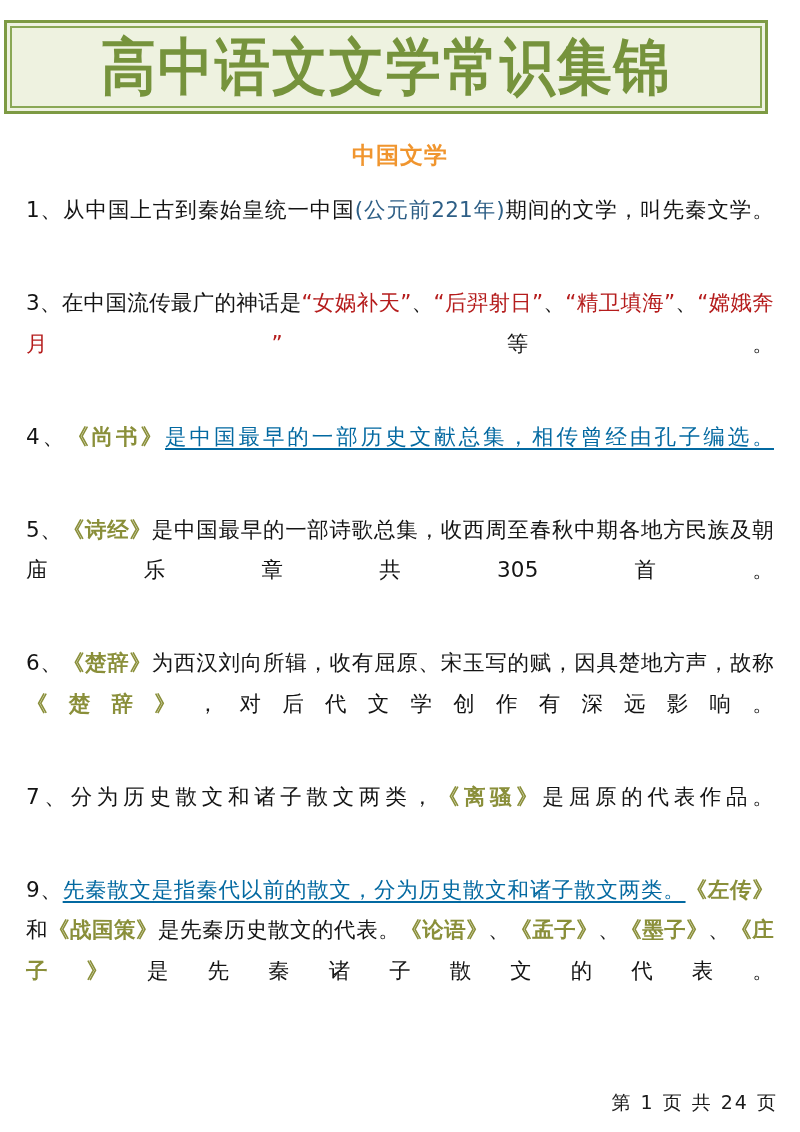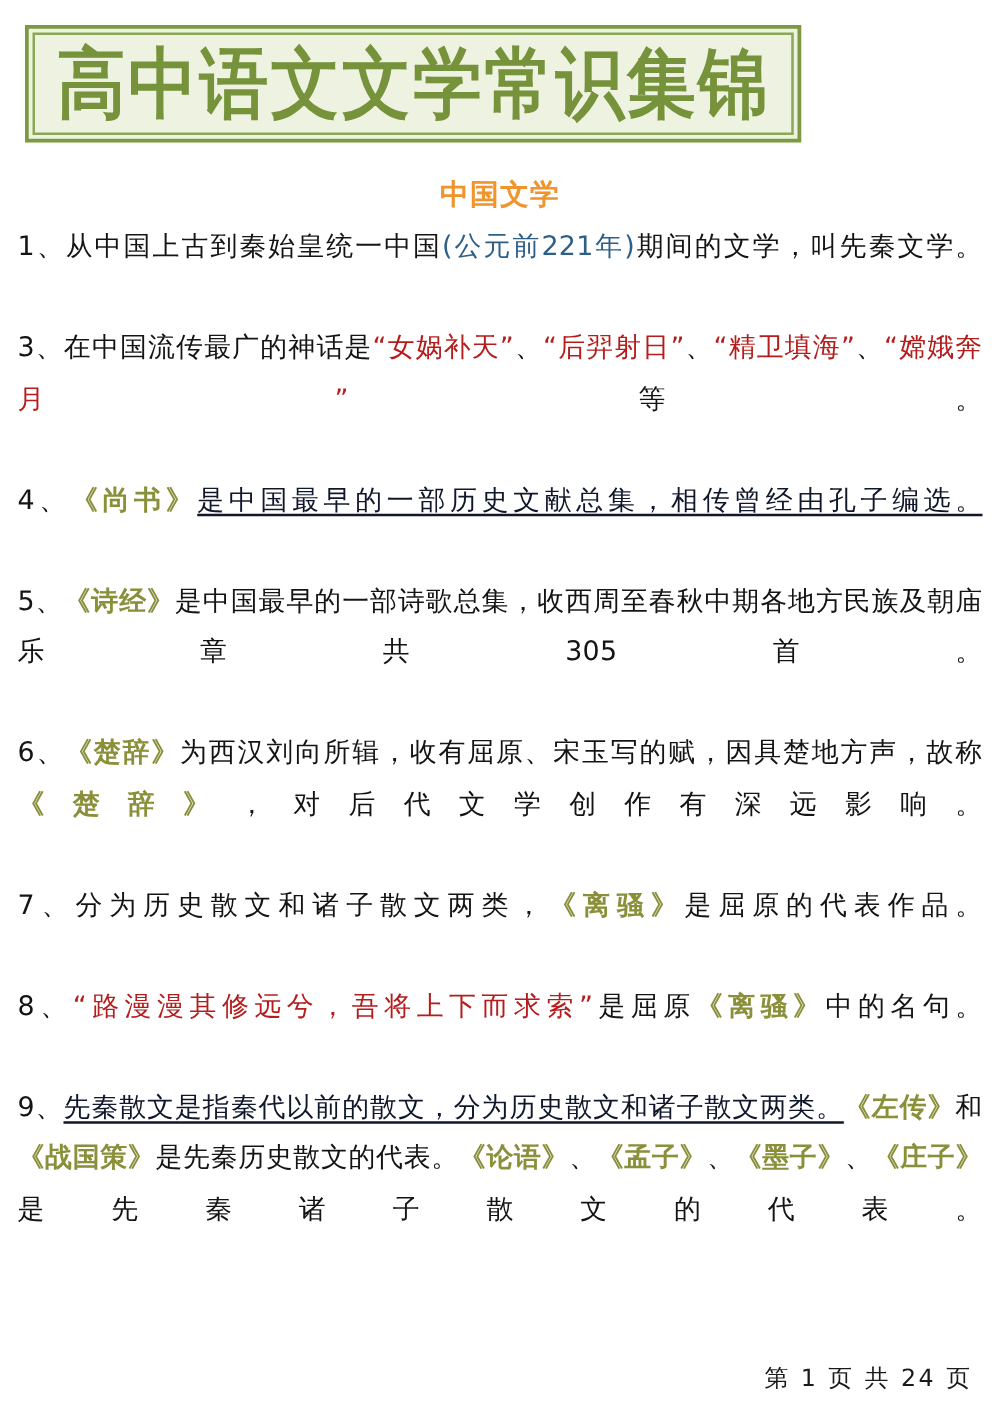--- a/index.html
+++ b/index.html
@@ -11,23 +11,23 @@
     width: 800px;
     height: 1132px;
     font-family: "DejaVu Sans", sans-serif;
     position: relative;
     overflow: hidden;
   }
 
   
   .title-banner {
     position: absolute;
-    left: 20px;
+    left: 4px;
     top: 20px;
-    width: 621px;
+    width: 764px;
     height: 94px;
     box-sizing: border-box;
     background: #eef2e0;
     border: 3px solid #7d9a43;
     padding: 3px;
   }
   .title-banner-inner {
     width: 100%;
     height: 100%;
     box-sizing: border-box;
@@ -70,37 +70,37 @@
     width: 772px;
     font-family: "DejaVu Sans", sans-serif;
     font-size: 21.5px;
     line-height: 40.5px;
     color: #141414;
     text-align: justify;
     text-justify: inter-character;
     letter-spacing: 0.2px;
   }
   .item {
-    margin: 0;
+    margin: 12px;
     padding: 0;
     text-align: justify;
     text-justify: inter-character;
   }
   .item::after {
     content: "";
     display: inline-block;
     width: 100%;
   }
 
   
   .c-black  { color: #141414; }
   .c-red    { color: #b51c1c; font-weight: 400; }
   .c-blue   { color: #2e5f86; }
   .c-green  { color: #8a8f3a; font-weight: bold; }
-  .c-teal-u { color: #0f172a; text-decoration: underline; text-underline-offset: 4px; }
+  .c-teal-u { color: #0369a1; text-decoration: underline; text-underline-offset: 4px; }
 
   
   .footer {
     position: absolute;
     right: 22px;
     bottom: 16px;
     font-family: "DejaVu Sans", sans-serif;
     font-size: 19px;
     color: #1a1a1a;
     letter-spacing: 2px;
@@ -119,18 +119,17 @@
 <div class="subtitle">中国文学</div>
 
 <div class="content">
   <div id="items-host">
       <p class="item"><span class="c-black">1、</span><span class="c-black">从中国上古到秦始皇统一中国</span><span class="c-blue">(公元前221年)</span><span class="c-black">期间的文学，叫先秦文学。</span></p>
       <p class="item"><span class="c-black">3、</span><span class="c-black">在中国流传最广的神话是</span><span class="c-red">“女娲补天”</span><span class="c-black">、</span><span class="c-red">“后羿射日”</span><span class="c-black">、</span><span class="c-red">“精卫填海”</span><span class="c-black">、</span><span class="c-red">“嫦娥奔月”</span><span class="c-black">等。</span></p>
       <p class="item"><span class="c-black">4、</span><span class="c-green">《尚书》</span><span class="c-teal-u">是中国最早的一部历史文献总集，相传曾经由孔子编选。</span></p>
       <p class="item"><span class="c-black">5、</span><span class="c-green">《诗经》</span><span class="c-black">是中国最早的一部诗歌总集，收西周至春秋中期各地方民族及朝庙乐章共305首。</span></p>
       <p class="item"><span class="c-black">6、</span><span class="c-green">《楚辞》</span><span class="c-black">为西汉刘向所辑，收有屈原、宋玉写的赋，因具楚地方声，故称</span><span class="c-green">《楚辞》</span><span class="c-black">，对后代文学创作有深远影响。</span></p>
       <p class="item"><span class="c-black">7、</span><span class="c-black">分为历史散文和诸子散文两类，</span><span class="c-green">《离骚》</span><span class="c-black">是屈原的代表作品。</span></p>
-      <p class="item"><span class="c-black">8、</span><span class="c-red">“路漫漫其修远兮，吾将上下而求索”</span><span class="c-black">是屈原</span><span class="c-green">《离骚》</span><span class="c-black">中的名句。</span></p>
       <p class="item"><span class="c-black">9、</span><span class="c-teal-u">先秦散文是指秦代以前的散文，分为历史散文和诸子散文两类。</span><span class="c-green">《左传》</span><span class="c-black">和</span><span class="c-green">《战国策》</span><span class="c-black">是先秦历史散文的代表。</span><span class="c-green">《论语》</span><span class="c-black">、</span><span class="c-green">《孟子》</span><span class="c-black">、</span><span class="c-green">《墨子》</span><span class="c-black">、</span><span class="c-green">《庄子》</span><span class="c-black">是先秦诸子散文的代表。</span></p>
     </div>
 </div>
 
 <div class="footer">第 1 页 共 24 页</div>
 
 </body></html>

